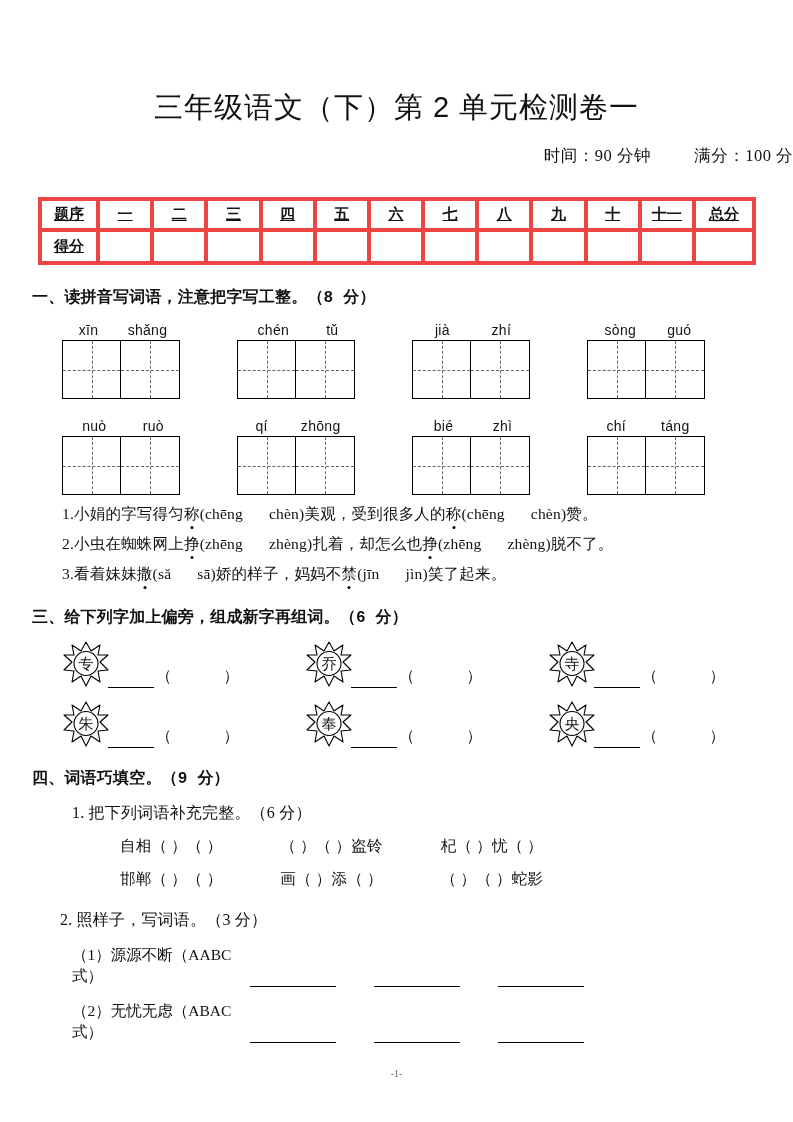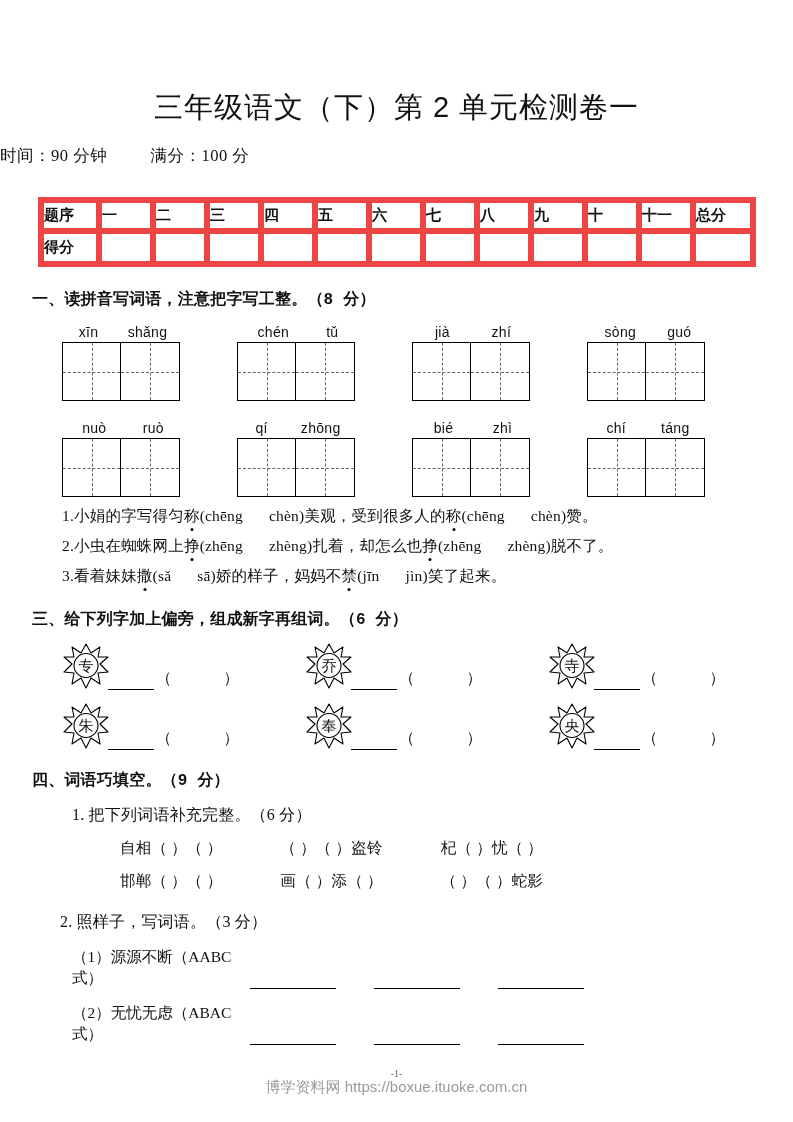--- a/index.html
+++ b/index.html
@@ -14,41 +14,43 @@
   
   .title {
     text-align: center;
     font-family: "Liberation Sans", "DejaVu Sans", sans-serif;
     font-weight: normal;
     font-size: 29px;
     letter-spacing: 1px;
     padding-top: 88px;
   }
   .subtitle {
-    text-align: left;
+    text-align: right;
     font-size: 16.5px;
     margin-top: 17px;
     letter-spacing: 0.5px;
   }
   .subtitle .gap { display: inline-block; width: 34px; }
 
   
   .score-wrap { margin: 30px 38px 0 38px; }
   table.score {
     border-collapse: collapse;
     width: 718px;
     table-layout: fixed;
   }
   table.score td {
-    border: 6px solid #ef4444;
+    border: 4px solid #ef4444;
     height: 31px;
+    text-align: center;
     vertical-align: middle;
     font-size: 15px;
     font-family: "Liberation Sans", "DejaVu Sans", sans-serif;
     font-weight: bold;
+    text-decoration: underline;
   }
   table.score td.lbl { width: 58px; }
   table.score td.total { width: 60px; }
   table.score tr.blank td { height: 33px; }
 
   
   .sec-h {
     font-family: Liberation Mono, monospace;
     font-weight: bold;
     font-size: 16px;
@@ -436,15 +438,14 @@
   <div class="ex-row">
     <span class="ex-label">（2）无忧无虑（ABAC 式）</span>
     <span class="ex-lines">
       <span class="ex-line"></span>
       <span class="ex-line"></span>
       <span class="ex-line"></span>
     </span>
   </div>
 
   <div class="pagenum">-1-</div>
-  <div class="watermark">博学资料网 https://boxue.ituoke.com.cn</div>
 
 </div>
 
 </body></html>

